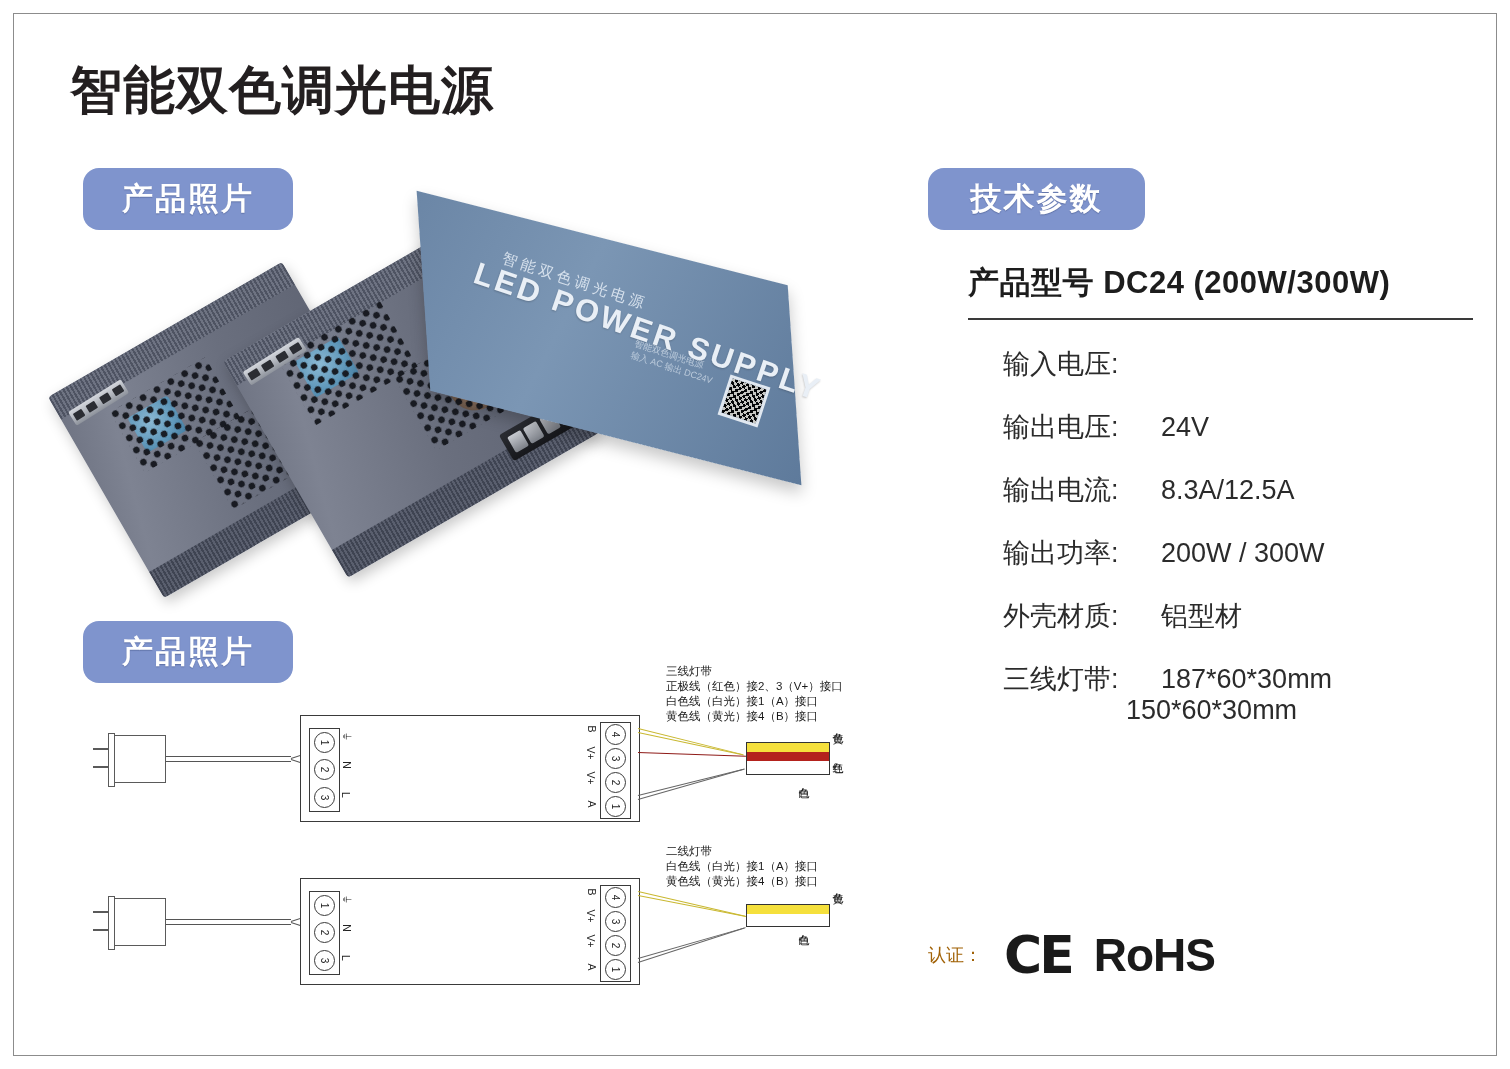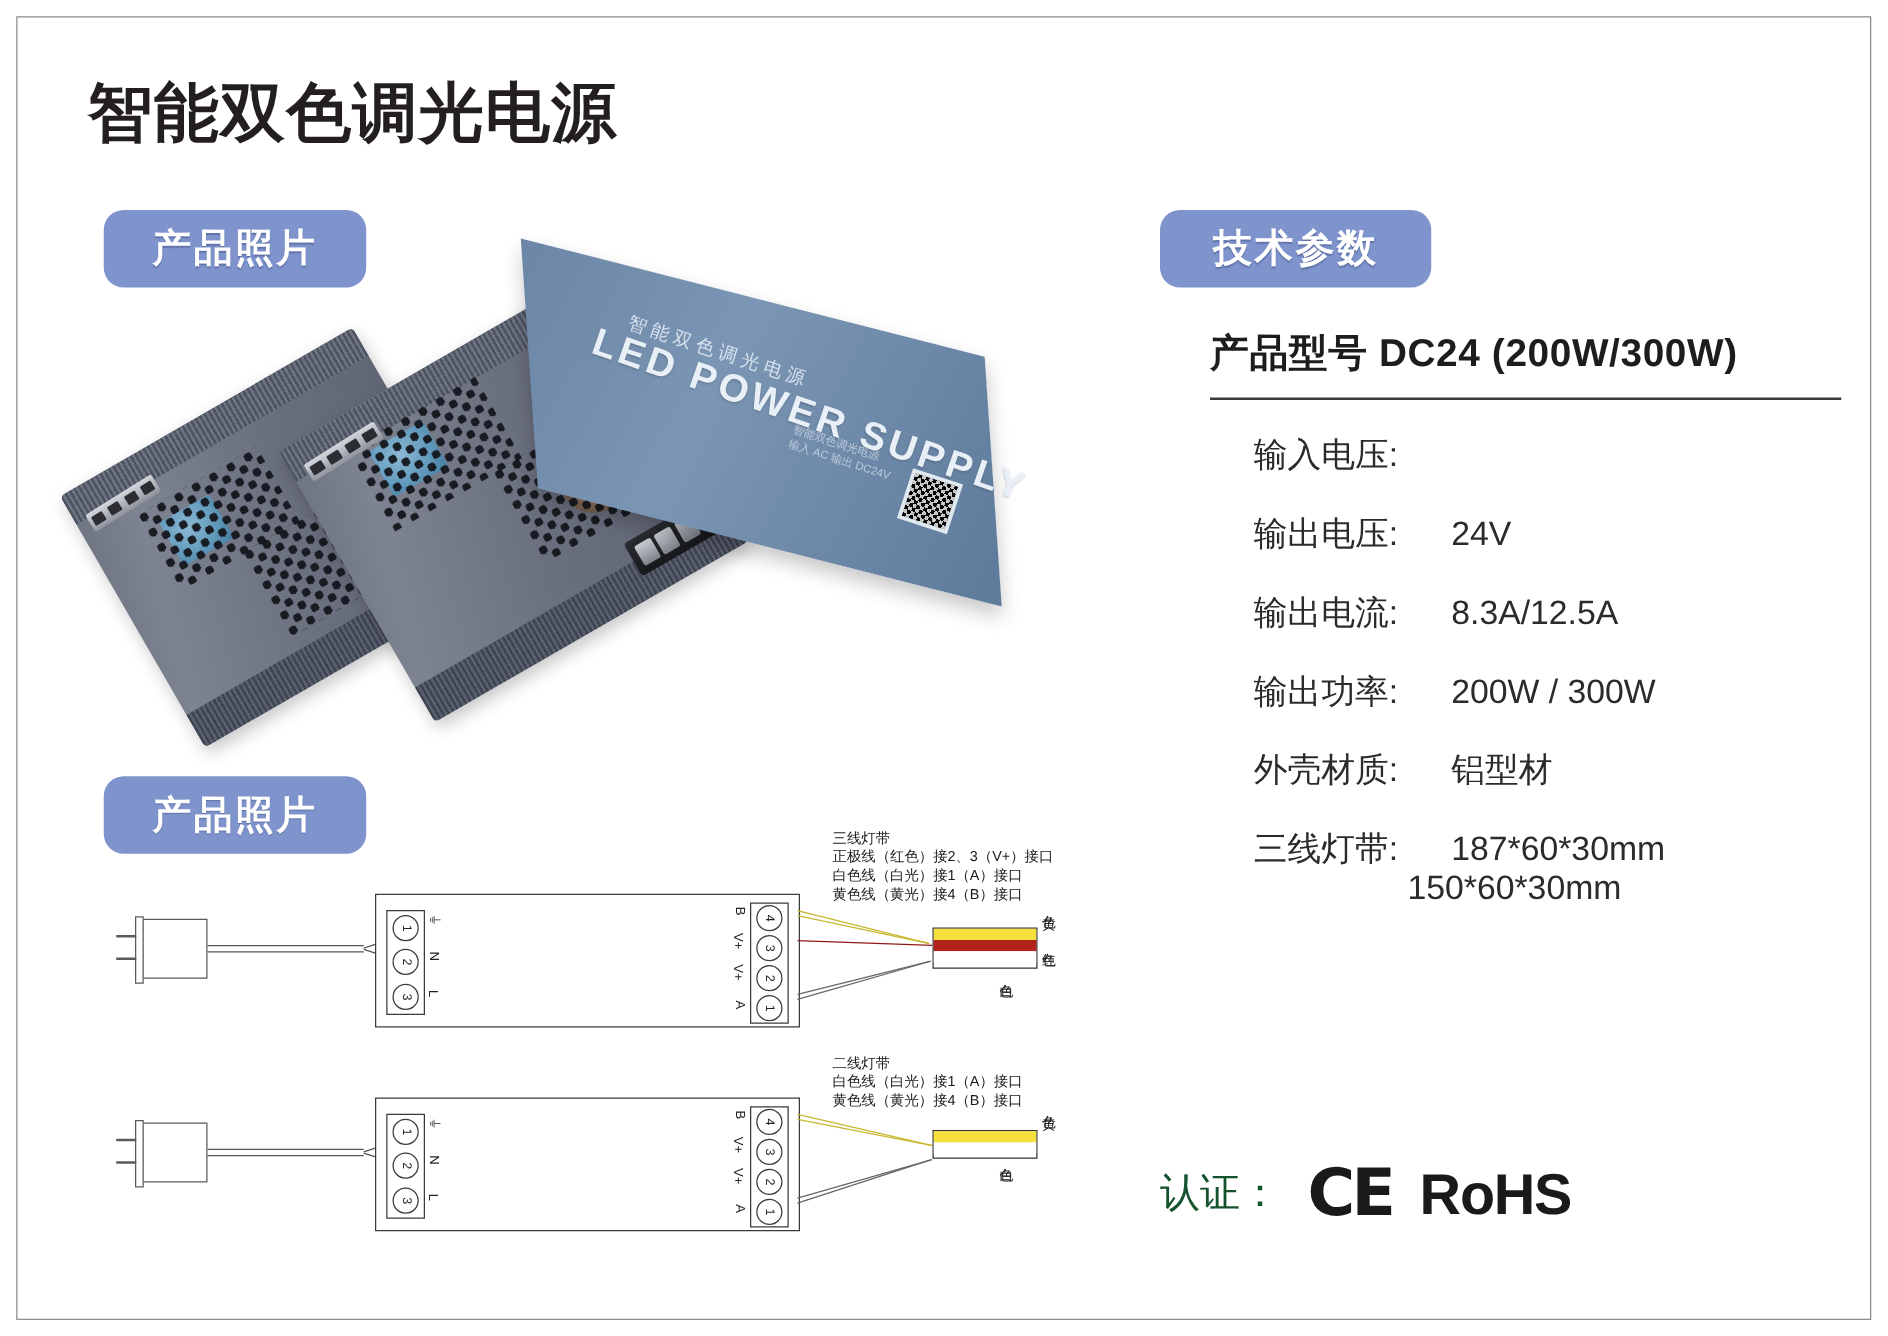--- a/index.html
+++ b/index.html
@@ -170,21 +170,21 @@
     margin-left: 35px;
   }
   .spec-label { width: 158px; flex: none; }
   .spec-value { }
   .spec-extra { margin-left: 158px; font-size: 27px; color: #2b2b2b; margin-top: -8px; }
 
   .cert-row {
     position: absolute; left: 928px; top: 925px;
     display: flex; align-items: center; gap: 22px;
   }
-  .cert-label { font-size: 32px; color: #14532d; }
+  .cert-label { font-size: 18px; color: #a16207; }
   .cert-ce { font-size: 52px; font-weight: 700; color: #1a1a1a; letter-spacing: -3px; font-family: "DejaVu Sans", sans-serif; }
   .cert-rohs { font-size: 46px; font-weight: 700; color: #1a1a1a; letter-spacing: -1px; }
 
   
   .wiring { position: absolute; left: 78px; top: 660px; width: 790px; height: 370px; }
   .diagram { position: absolute; width: 790px; height: 170px; }
   #diagram1 { top: 0; }
   #diagram2 { top: 180px; }
 
   .note {

